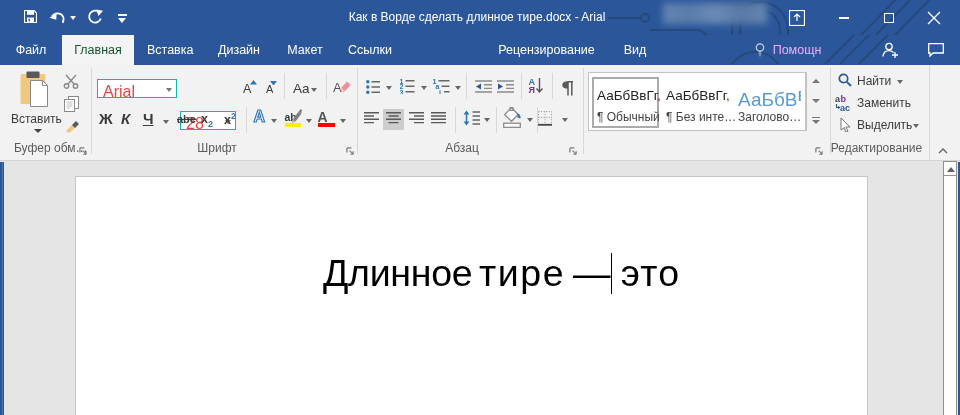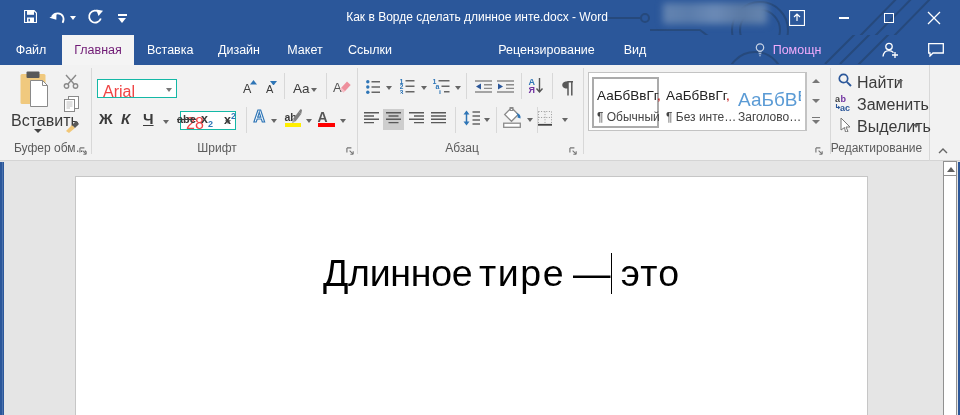--- a/index.html
+++ b/index.html
@@ -9,29 +9,29 @@
 
 
 #titlebar { position:absolute; left:0; top:0; width:960px; height:36px; background:#2b579a; overflow:hidden; }
 #title { position:absolute; left:0; right:0; top:10px; text-align:center; color:#ffffff; font-size:12px; }
 #titletext { position:relative; left:-3px; }
 #blurbox { position:absolute; left:663px; top:3px; width:104px; height:21px; background:linear-gradient(90deg,#6484b1,#5a7cab 25%,#6b8ab6 50%,#5a79a4 75%,#6686b0); filter:blur(3.5px); border-radius:2px; }
 
 
 #tabrow { position:absolute; left:0; top:35px; width:960px; height:30px; background:#2b579a; overflow:hidden; }
 .tab { position:absolute; top:0; height:30px; color:#ffffff; font-size:12.5px; line-height:30px; text-align:center; }
-#tab-glavnaya { background:#f4f4f4; color:#701a75; }
+#tab-glavnaya { background:#f4f4f4; color:#14532d; }
 
 
 #ribbon { position:absolute; left:0; top:65px; width:960px; height:96px; background:#f2f2f2; border-bottom:1px solid #d4d4d4; }
 .vsep { position:absolute; top:3px; height:86px; width:1px; background:#d8d8d8; }
 .glabel { position:absolute; top:76px; height:16px; font-size:12px; color:#5c5c5c; text-align:center; white-space:nowrap; }
 .launcher { position:absolute; top:82px; width:9px; height:9px; }
 .ricon { position:absolute; }
-.rtext { position:absolute; font-size:16px; color:#3b3b3b; }
+.rtext { position:absolute; font-size:12px; color:#3b3b3b; }
 .combo { position:absolute; background:#ffffff; border:1px solid #14b8a6; height:19px; font-size:16px; color:#ef4444; }
 .combo .arr { position:absolute; right:4px; top:7.5px; width:0; height:0; border-left:3.5px solid transparent; border-right:3.5px solid transparent; border-top:4px solid #777; }
 .darr { display:inline-block; width:0; height:0; border-left:3.5px solid transparent; border-right:3.5px solid transparent; border-top:4px solid #666; vertical-align:middle; }
 
 
 #docarea { position:absolute; left:0; top:161px; width:960px; height:254px; background:#e5e5e5; }
 #leftedge { position:absolute; left:0; top:162px; width:4px; height:253px; background:#2b579a; }
 #leftedge:after { content:""; position:absolute; left:2px; top:0; width:1px; height:100%; background:#4a72ad; }
 #rightedge { position:absolute; right:0; top:162px; width:2px; height:253px; background:#2b579a; }
 #page { position:absolute; left:75px; top:176px; width:793px; height:239px; background:#ffffff; border:1px solid #c6c6c6; border-bottom:none; }
@@ -72,21 +72,21 @@
   <div class="abs" style="left:70px;top:16px;width:0;height:0;border-left:3.5px solid transparent;border-right:3.5px solid transparent;border-top:4px solid #fff"></div>
 
   <svg class="abs" style="left:87px;top:9px" width="16" height="16" viewBox="0 0 16 16">
     <path d="M12.2 3.2 A6 6 0 1 0 13.8 9.5" fill="none" stroke="#ffffff" stroke-width="1.8"></path>
     <path d="M9.2 0.5 L16 1.8 L11.5 7 Z" fill="#ffffff"></path>
   </svg>
 
   <div class="abs" style="left:118px;top:14px;width:9px;height:1.6px;background:#fff"></div>
   <div class="abs" style="left:118px;top:18px;width:0;height:0;border-left:4.5px solid transparent;border-right:4.5px solid transparent;border-top:5px solid #fff"></div>
 
-  <div id="title"><span id="titletext">Как в Ворде сделать длинное инте.docx - Word</span></div>
+  <div id="title"><span id="titletext">Как в Ворде сделать длинное тире.docx - Arial</span></div>
   <div id="blurbox"></div>
 
   <svg class="abs" style="left:789px;top:10px" width="16" height="16" viewBox="0 0 16 16">
     <rect x="0.5" y="0.5" width="15" height="15" fill="none" stroke="#ffffff" stroke-width="1.2"></rect>
     <path d="M8 4 L8 11 M5 7 L8 4 L11 7" fill="none" stroke="#ffffff" stroke-width="1.2"></path>
   </svg>
 
   <div class="abs" style="left:839px;top:17px;width:10px;height:1.5px;background:#fff"></div>
 
   <div class="abs" style="left:884px;top:13px;width:10px;height:10px;border:1.2px solid #fff"></div>

